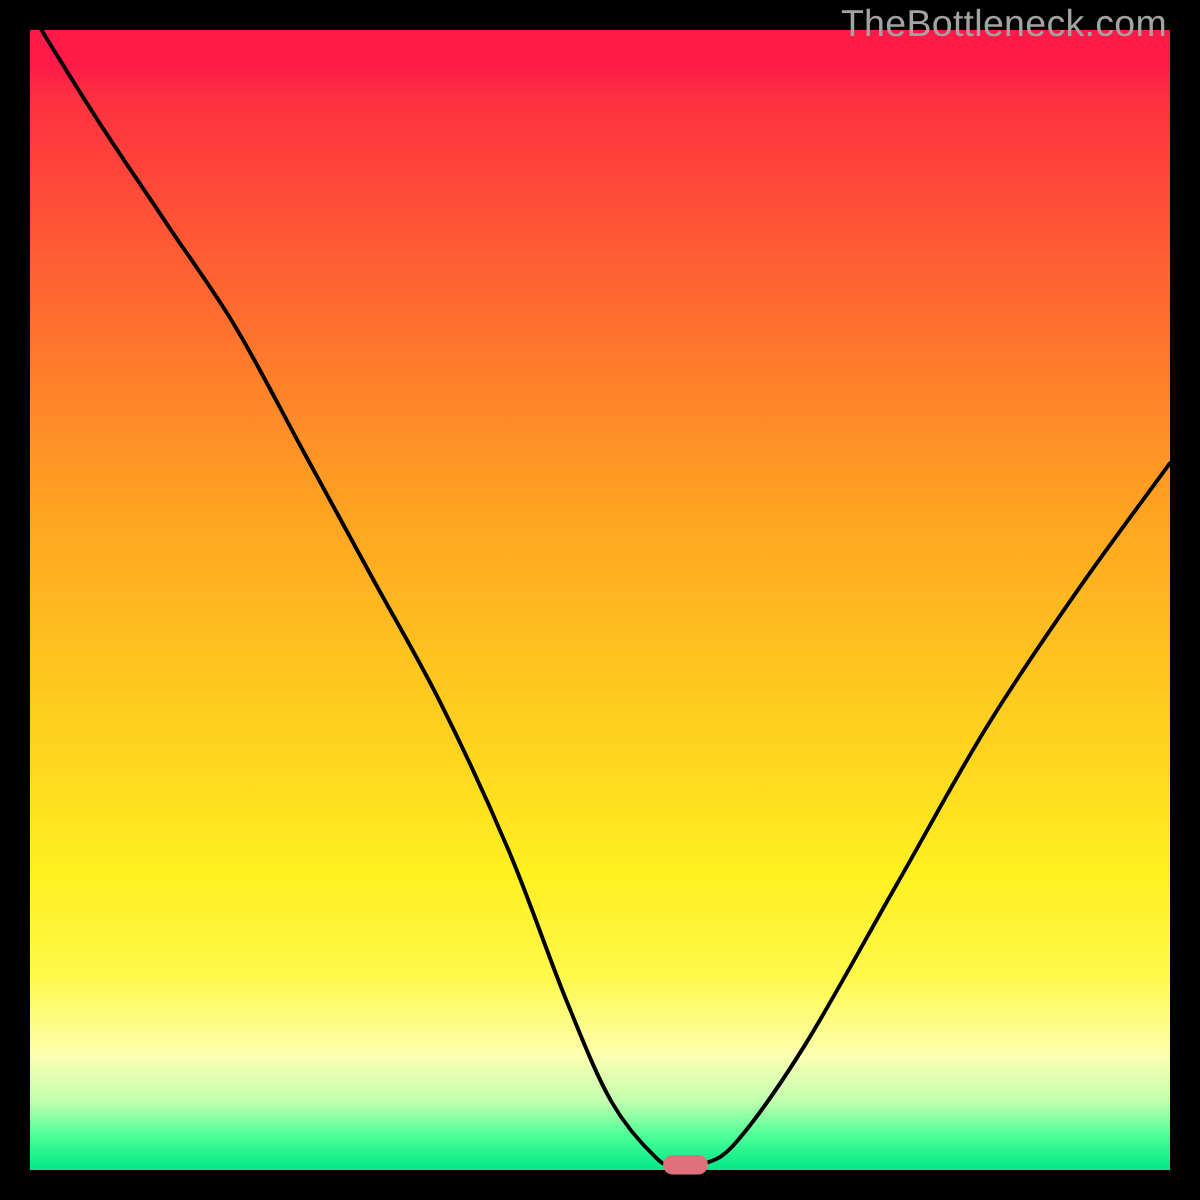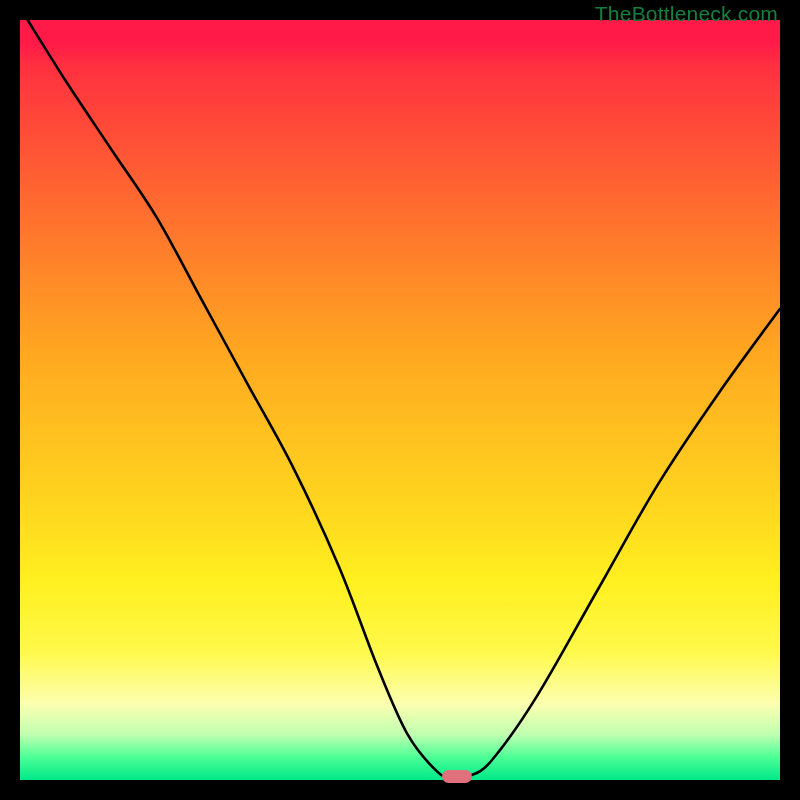--- a/index.html
+++ b/index.html
@@ -37,22 +37,22 @@
       #fff94a 83%,
       #fcffb0 90%,
       #c0ffb0 94%,
       #4cff96 97%,
       #00e888 100%);
   }
   .watermark {
     position: absolute;
     top: 2px;
     right: 22px;
-    color: #15803d;
-    font-size: 21px;
+    color: #a3a3a3;
+    font-size: 25px;
     font-weight: 400;
     letter-spacing: 0.2px;
     user-select: none;
   }
   svg.curve {
     position: absolute;
     left: 0;
     top: 0;
     width: 760px;
     height: 760px;

